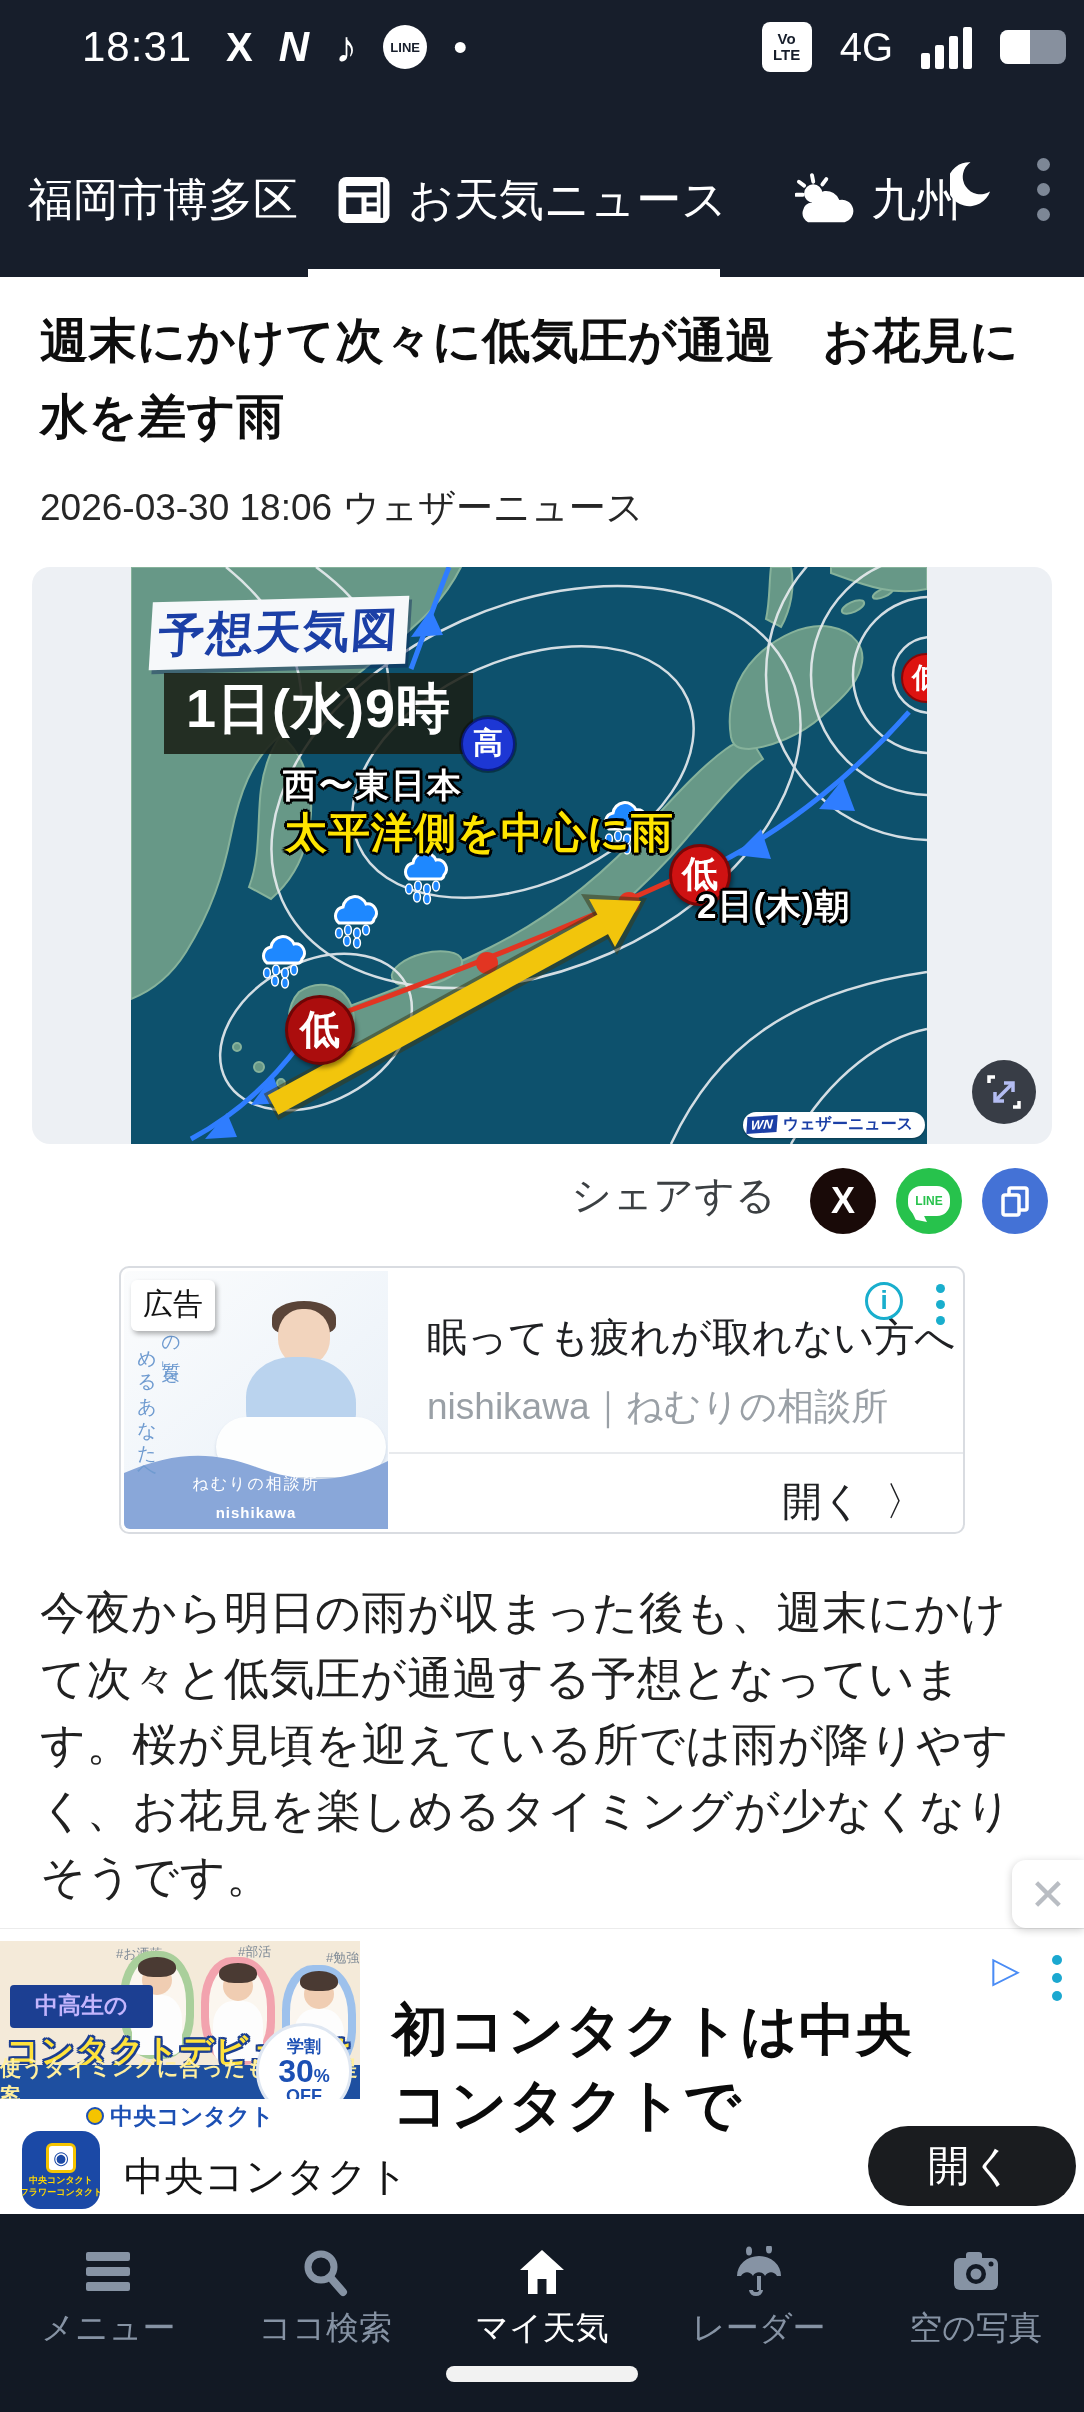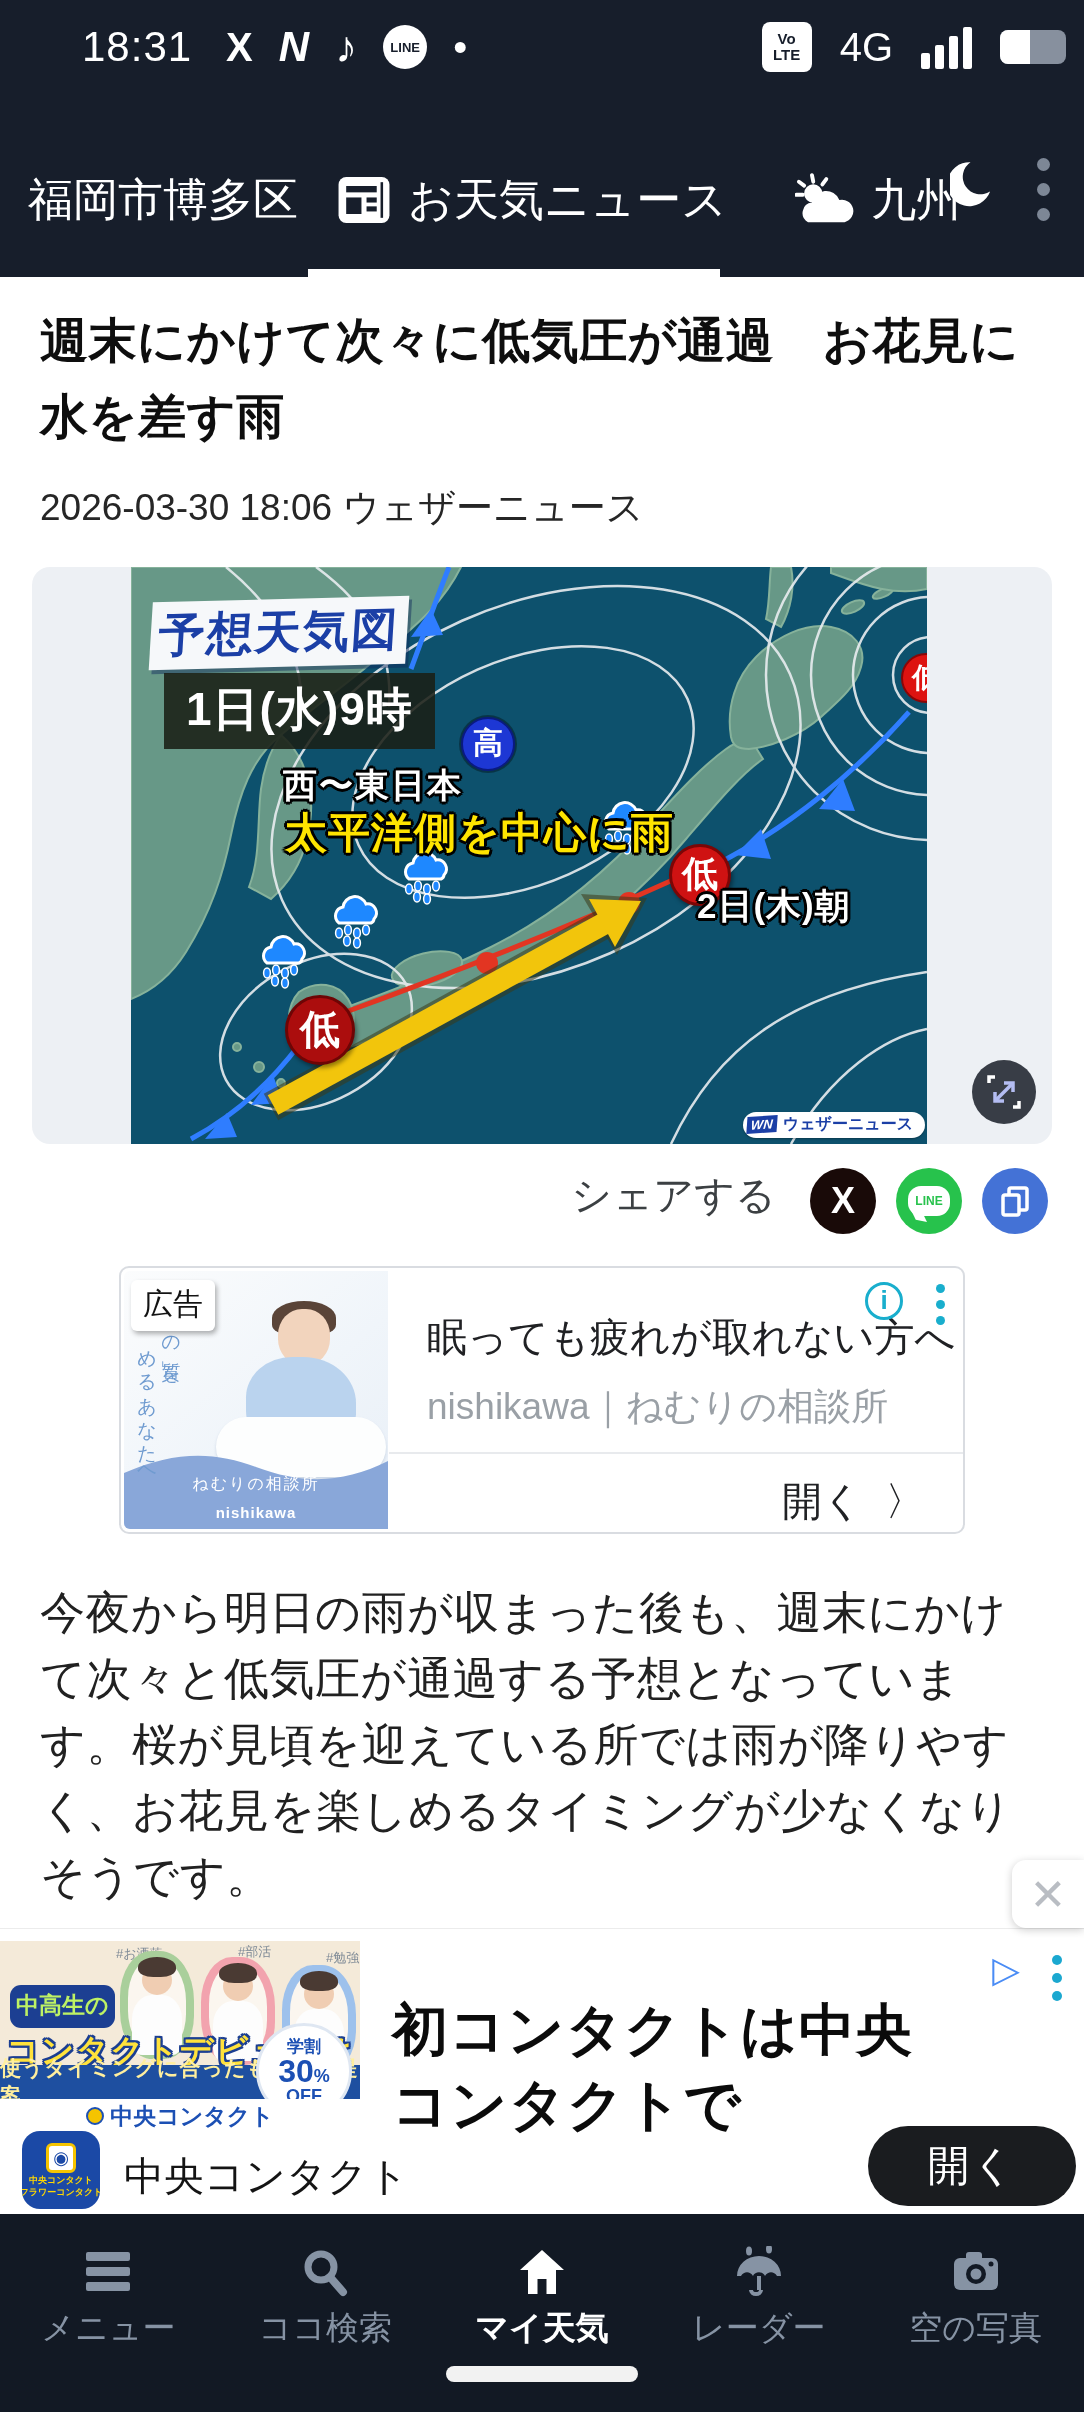--- a/index.html
+++ b/index.html
@@ -37,21 +37,21 @@
   
   .article { position:absolute; top:277px; left:0; width:1084px; background:#fff; }
   .title { margin:26px 40px 0; font-size:48px; font-weight:700; color:#0e0e0e; line-height:1.58; letter-spacing:.5px; }
   .date-line { margin:28px 40px 0; font-size:37px; color:#262626; }
 
   
   .map-card { position:relative; margin:34px auto 0; width:1020px; height:577px; background:#edf0f4; border-radius:18px; }
   .wmap { position:absolute; left:99px; top:0; width:796px; height:577px; overflow:hidden; background:#0d516d; }
   .wmap svg { position:absolute; left:0; top:0; }
   .map-banner { position:absolute; left:20px; top:32px; width:256px; height:68px; background:#f6f8fa; color:#1b3fa6; font-size:46px; font-weight:800; display:flex; align-items:center; justify-content:center; transform:skewX(-5deg) rotate(-1.5deg); box-shadow:3px 4px 0 rgba(15,40,90,.45); letter-spacing:2px; }
-  .map-chip { position:absolute; left:33px; top:106px; padding:6px 22px 8px; background:rgba(26,31,22,.88); color:#fff; font-size:46px; font-weight:700; letter-spacing:1px; }
+  .map-chip { position:absolute; left:33px; top:106px; padding:0 22px 8px; background:rgba(26,31,22,.88); color:#fff; font-size:54px; font-weight:700; letter-spacing:1px; }
   .ol-w { color:#fff; text-shadow:-3px 0 #000,3px 0 #000,0 -3px #000,0 3px #000,-2px -2px #000,2px 2px #000,-2px 2px #000,2px -2px #000; font-weight:800; }
   .map-area1 { position:absolute; left:152px; top:196px; font-size:34px; letter-spacing:2px; }
   .map-area2 { position:absolute; left:154px; top:238px; font-size:42px; color:#ffe400 !important; text-shadow:-3px 0 #000,3px 0 #000,0 -3px #000,0 3px #000,-2px -2px #000,2px 2px #000,-2px 2px #000,2px -2px #000; font-weight:800; letter-spacing:1px; }
   .map-arrival { position:absolute; left:566px; top:316px; font-size:35px; letter-spacing:1px; }
   .pressure { position:absolute; border-radius:50%; display:flex; align-items:center; justify-content:center; color:#fff; font-weight:800; }
   .hp { left:330px; top:150px; width:54px; height:54px; background:#1d37d4; border:2px solid #0a1a80; font-size:30px; box-shadow:0 0 0 2px rgba(0,0,0,.35); }
   .lp1 { left:154px; top:428px; width:70px; height:70px; background:#ab0d0d; border:3px solid #6e0505; font-size:40px; box-shadow:2px 3px 4px rgba(0,0,0,.4); }
   .lp2 { left:538px; top:277px; width:62px; height:62px; background:#cf1212; border:3px solid #7c0606; font-size:36px; box-shadow:2px 3px 4px rgba(0,0,0,.4); }
   .lp3 { left:770px; top:86px; width:50px; height:50px; background:#dd1310; border:2px solid #8a0606; font-size:28px; }
   .watermark { position:absolute; right:2px; bottom:6px; height:26px; background:#fff; border-radius:14px; display:flex; align-items:center; padding:0 12px 0 4px; gap:6px; box-shadow:0 1px 2px rgba(0,0,0,.3); }
@@ -100,21 +100,21 @@
   .banner-img { position:absolute; left:0; top:12px; width:360px; height:192px; background:#f4ead9; overflow:hidden; }
   .bi-girls { position:absolute; left:120px; top:10px; right:4px; display:flex; justify-content:space-between; }
   .blob { position:relative; width:74px; height:108px; border-radius:42% 46% 40% 44%; }
   .blob i { position:absolute; left:8px; top:8px; right:8px; bottom:8px; border-radius:inherit; background:#fbf6ef; }
   .blob u { position:absolute; left:22px; top:14px; width:30px; height:30px; border-radius:50%; background:#f0cdb2; text-decoration:none; }
   .blob u:before { content:""; position:absolute; left:-4px; top:-8px; width:38px; height:20px; border-radius:50% 50% 40% 40%; background:#4a3a33; }
   .blob b { position:absolute; left:12px; top:44px; width:50px; height:60px; border-radius:40% 40% 20% 20%; background:#fdfdfd; }
   .bg-green { background:#a9cf9b; } .bg-pink { background:#f2a3ae; } .bg-blue { background:#9dc1ec; }
   .hashtag { position:absolute; font-size:13px; color:#7e8a96; }
   .ht1 { left:116px; top:4px; } .ht2 { left:238px; top:2px; } .ht3 { left:326px; top:8px; }
-  .bi-badge { position:absolute; left:10px; top:44px; background:#1c3f92; color:#bef264; font-size:23px; font-weight:700; padding:5px 6px 7px; border-radius:11px; }
+  .bi-badge { position:absolute; left:10px; top:44px; background:#1c3f92; color:#c4b5fd; font-size:23px; font-weight:700; padding:5px 25px 7px; border-radius:4px; }
   .bi-line1 { position:absolute; left:6px; top:88px; font-size:33px; font-weight:800; color:#ffe23c; letter-spacing:1px; text-shadow:-2px 0 #1c3f92,2px 0 #1c3f92,0 -2px #1c3f92,0 2px #1c3f92,2px 2px #1c3f92,-2px -2px #1c3f92,2px -2px #1c3f92,-2px 2px #1c3f92; white-space:nowrap; }
   .bi-line2 { position:absolute; left:6px; top:126px; font-size:36px; font-weight:800; color:#ffe23c; letter-spacing:2px; text-shadow:-2px 0 #1c3f92,2px 0 #1c3f92,0 -2px #1c3f92,0 2px #1c3f92,2px 2px #1c3f92,-2px -2px #1c3f92,2px -2px #1c3f92,-2px 2px #1c3f92; white-space:nowrap; }
   .bi-band { position:absolute; left:0; right:0; bottom:34px; height:34px; background:#1e4fa0; color:#ffef9e; font-size:21px; font-weight:700; display:flex; align-items:center; justify-content:center; letter-spacing:1px; }
   .bi-strip { position:absolute; left:0; right:0; bottom:0; height:34px; background:#fff; display:flex; align-items:center; justify-content:center; gap:6px; color:#1c50b4; font-size:23px; font-weight:800; }
   .bi-flower { width:18px; height:18px; border-radius:50%; background:#f5c400; display:inline-block; border:2px solid #1c50b4; }
   .bi-disc { position:absolute; right:8px; bottom:14px; width:96px; height:96px; border-radius:50%; background:#fff; border:3px solid #dfe7f2; color:#1c50b4; display:flex; flex-direction:column; align-items:center; justify-content:center; line-height:1; }
   .bd-top { font-size:17px; font-weight:700; } .bd-mid { font-size:32px; font-weight:800; } .bd-mid s { font-size:18px; text-decoration:none; } .bd-bot { font-size:18px; font-weight:800; }
   .banner-headline { position:absolute; left:392px; top:30px; font-size:56px; font-weight:700; color:#0b0b0b; line-height:1.34; letter-spacing:1px;margin-top:33px; }
   .adchoices { position:absolute; right:64px; top:20px; color:#4a8cf5; font-size:36px; }
   .ba-dots { position:absolute; right:22px; top:26px; display:flex; flex-direction:column; gap:8px; }
@@ -124,21 +124,21 @@
   .app-eye { width:30px; height:30px; background:#fff; border:3px solid #f5c400; border-radius:6px; color:#1b49a6; font-size:18px; display:flex; align-items:center; justify-content:center; }
   .app-icon small { color:#ffd800; font-size:9px; line-height:1.15; font-weight:700; white-space:nowrap; }
   .app-name { position:absolute; left:124px; top:18px; font-size:40px; color:#141414; }
   .open-pill { position:absolute; right:8px; top:-5px; width:208px; height:80px; border-radius:42px; background:#1a1c1f; color:#fff; font-size:42px; display:flex; align-items:center; justify-content:center; letter-spacing:2px; }
 
   
   .bottom-nav { position:absolute; top:2214px; left:0; width:1084px; height:198px; background:#121924; display:flex; z-index:10; }
   .nav-item { flex:1; display:flex; flex-direction:column; align-items:center; padding-top:32px; color:#8693a4; }
   .nav-item.active { color:#fff; }
   .nav-item .lbl { font-size:33px; margin-top:8px; }
-  .nav-item.active .lbl { font-weight:700;text-align:right; }
+  .nav-item.active .lbl { font-weight:400;text-align:right; }
   .home-indicator { position:absolute; left:446px; top:152px; width:192px; height:16px; border-radius:9px; background:#f2f2f2; }
 </style>
 </head>
 <body>
 
 <div id="screen">
 
   <div class="header">
     <div class="status-row">
       <span class="status-time">18:31</span>

